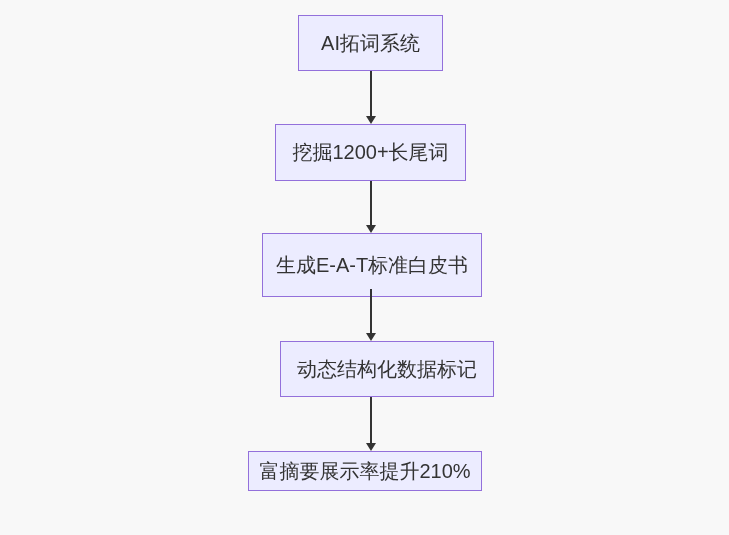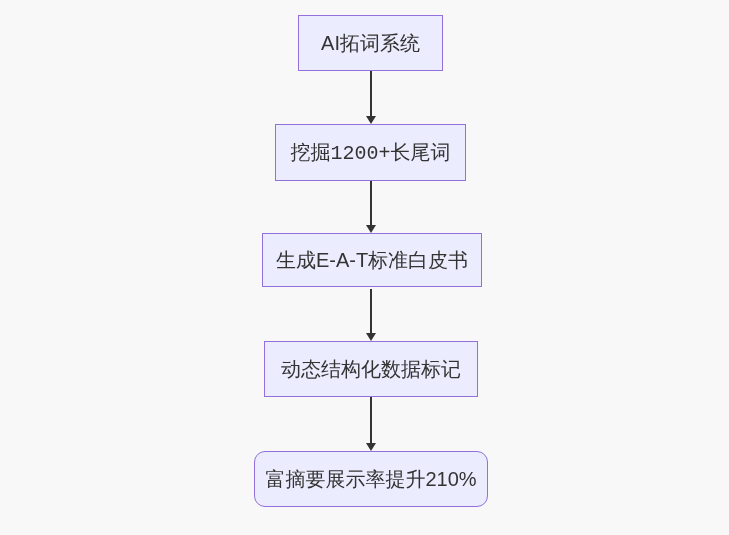--- a/index.html
+++ b/index.html
@@ -21,24 +21,24 @@
     border: 1.5px solid var(--node_border, #9370DB);
     color: var(--text, #333333);
     font-size: 20px;
     display: flex;
     align-items: center;
     justify-content: center;
     text-align: center;
     white-space: nowrap;
   }
   #n1 { left: 298px; top: 15px;  width: 145px; height: 56px; }
-  #n2 { left: 275px; top: 124px; width: 191px; height: 57px; font-family: Liberation Mono, monospace; }
-  #n3 { left: 262px; top: 233px; width: 220px; height: 54px; }
-  #n4 { left: 264px; top: 341px; width: 214px; height: 56px; text-align: right; }
-  #n5 { left: 254px; top: 451px; width: 234px; height: 56px; border-radius: 11px; }
+  #n2 { left: 275px; top: 124px; width: 191px; height: 57px; }
+  #n3 { left: 262px; top: 233px; width: 220px; height: 64px; }
+  #n4 { left: 280px; top: 341px; width: 214px; height: 56px; text-align: right; }
+  #n5 { left: 248px; top: 451px; width: 234px; height: 40px; }
 
   .edge {
     position: absolute;
     left: 365px;
     width: 12px;
   }
   #e1 { top: 71px;  height: 53px; }
   #e2 { top: 181px; height: 52px; }
   #e3 { top: 289px; height: 52px; }
   #e4 { top: 397px; height: 54px; }

